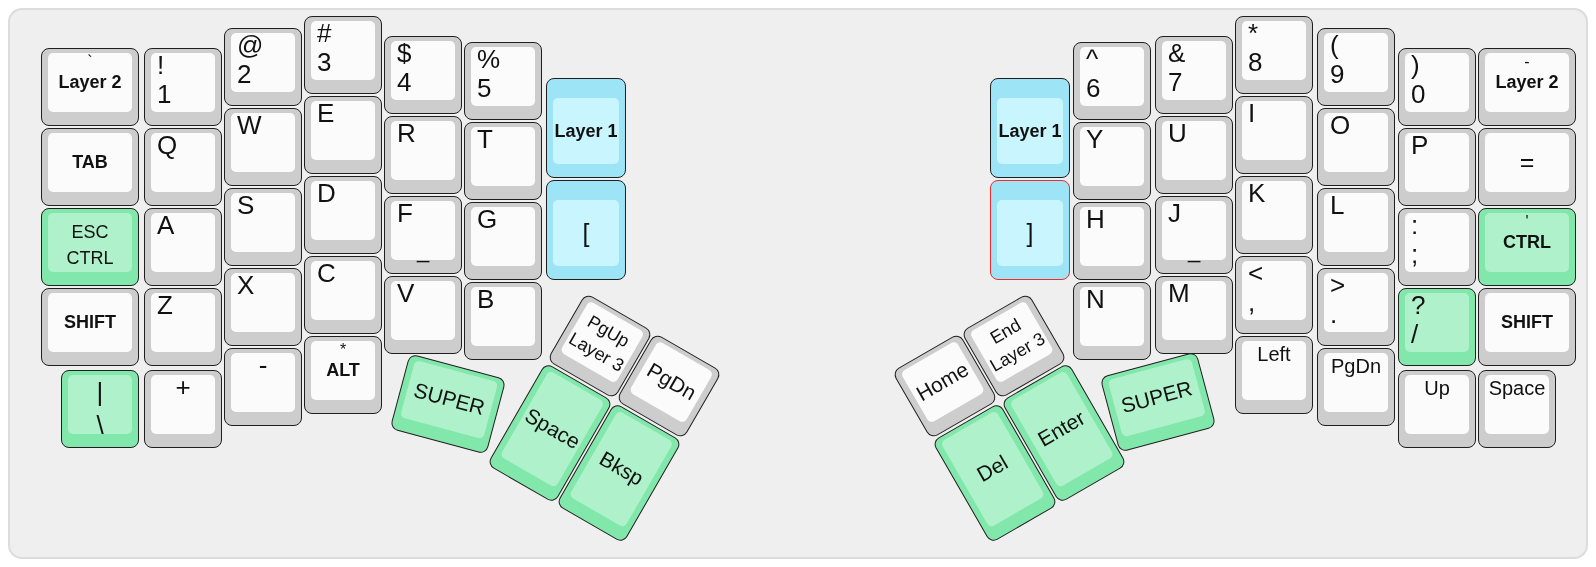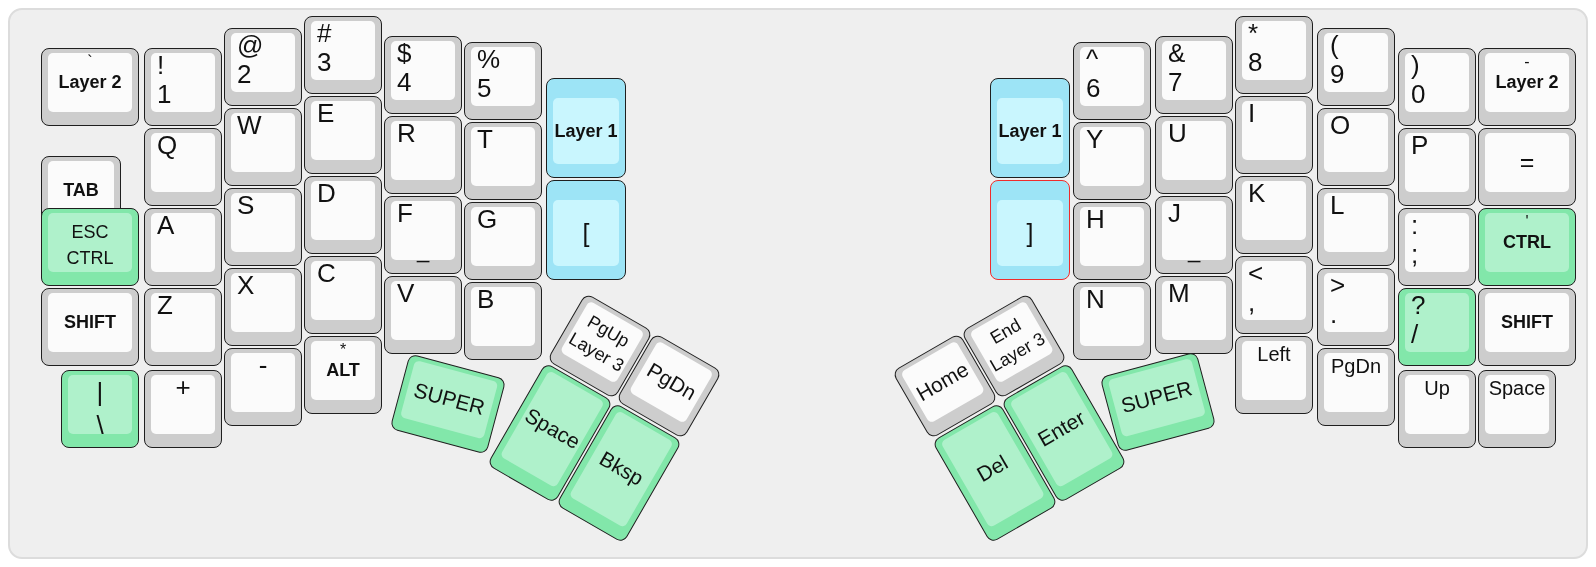--- a/index.html
+++ b/index.html
@@ -47,21 +47,21 @@
 
 <div class="stage">
   <div class="case"></div>
   <div id="keys">
       <div class="key gray" style="left: 41px; top: 48px; width: 98px; height: 78px;">
         <div class="keytop gray">
           <div class="leg tc">`</div>
           <div class="leg mid">Layer 2</div>
         </div>
       </div>
-      <div class="key gray" style="left: 41px; top: 128px; width: 80px; height: 78px; margin-top: 28px;">
+      <div class="key gray" style="left: 41px; top: 128px; width: 98px; height: 78px;">
         <div class="keytop gray">
           <div class="leg mid">TAB</div>
         </div>
       </div>
       <div class="key green" style="left: 41px; top: 208px; width: 98px; height: 78px;">
         <div class="keytop green">
           <div class="leg top-stack"><div>ESC</div><div>CTRL</div></div>
         </div>
       </div>
       <div class="key gray" style="left: 41px; top: 288px; width: 98px; height: 78px;">

